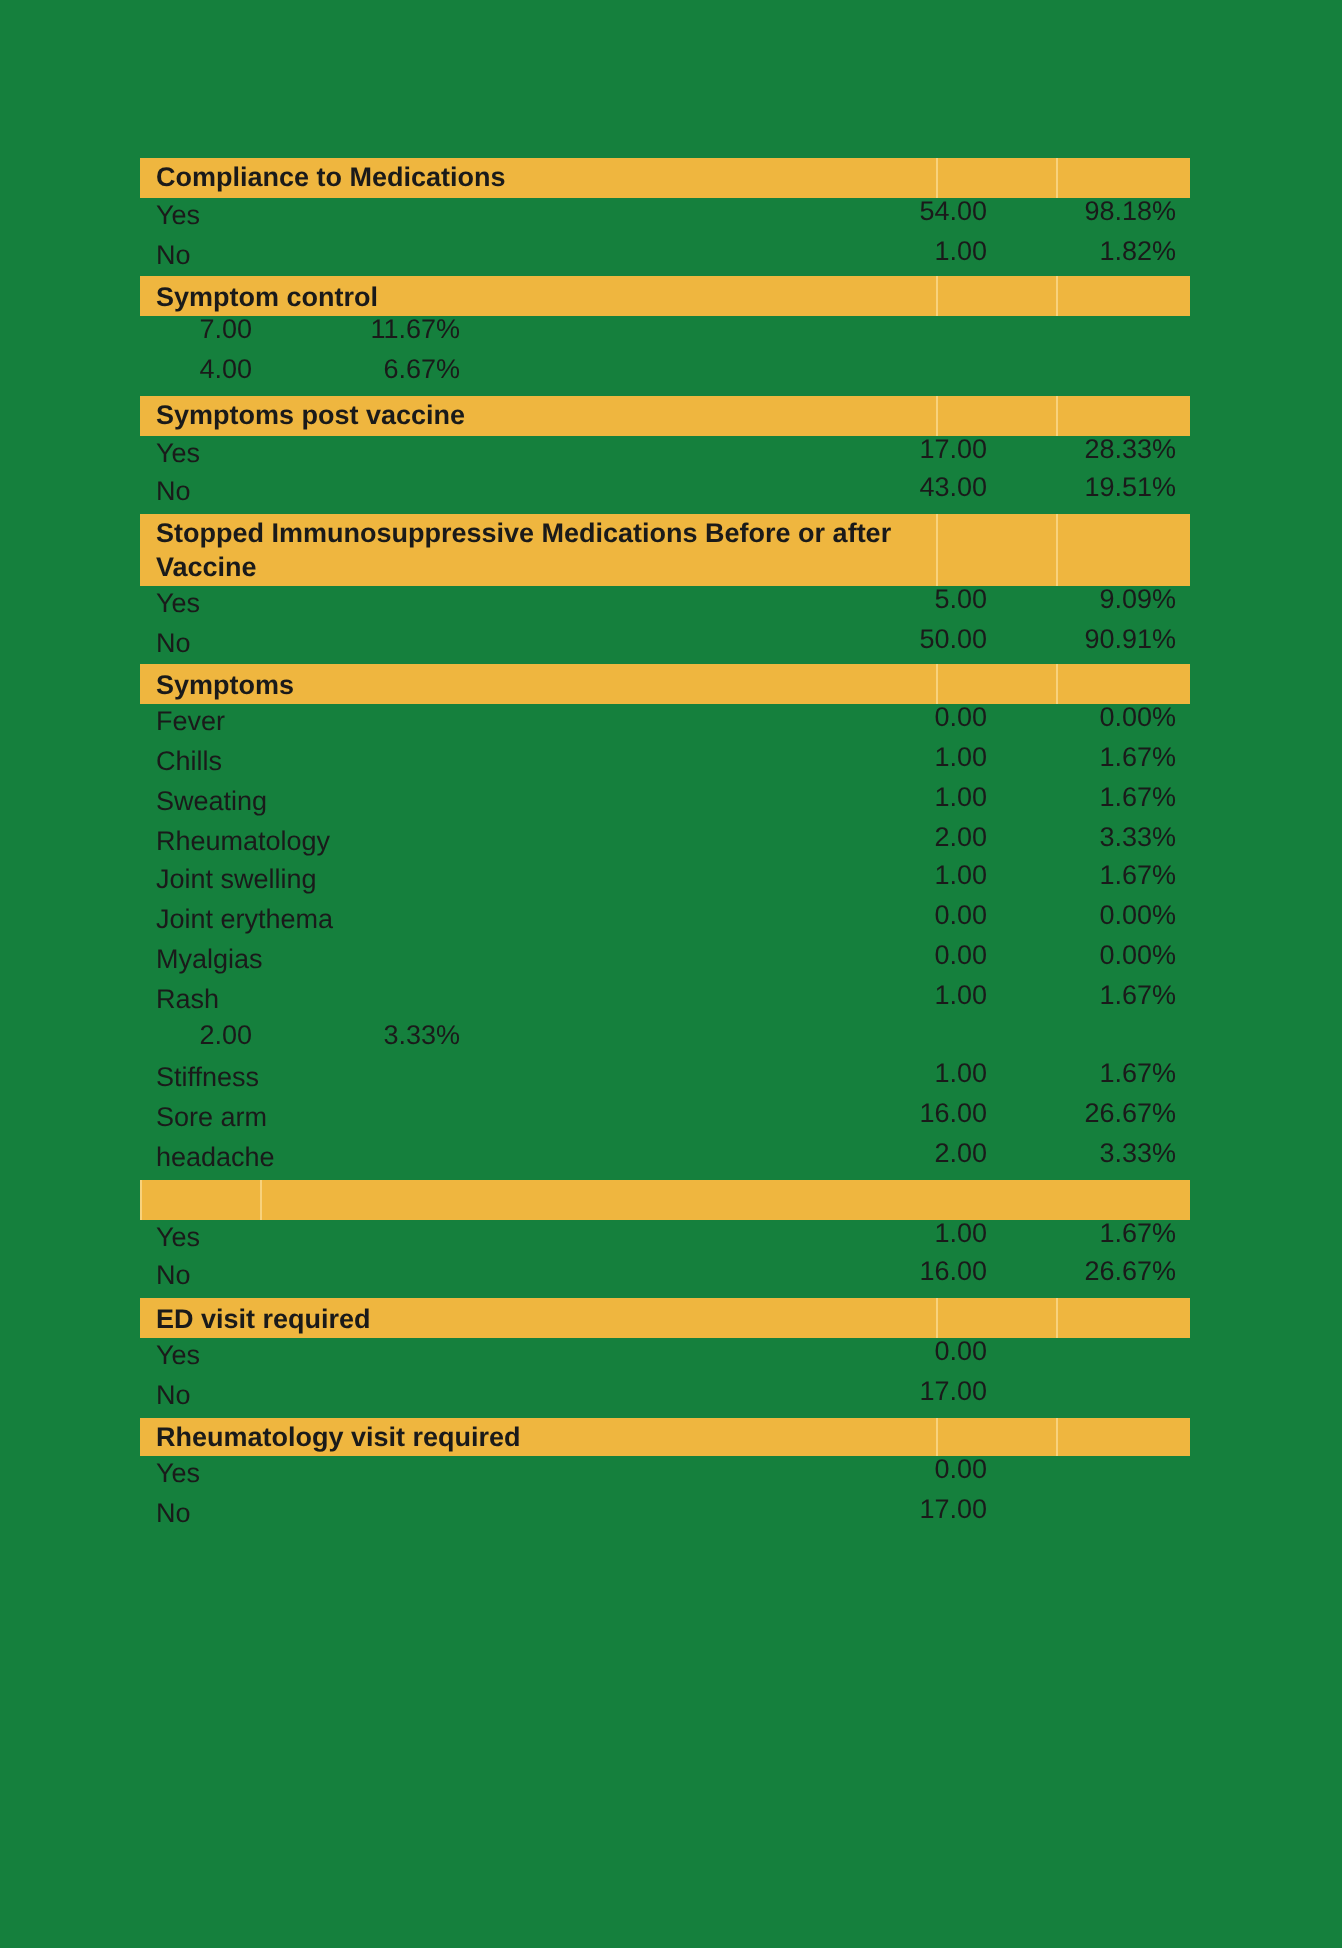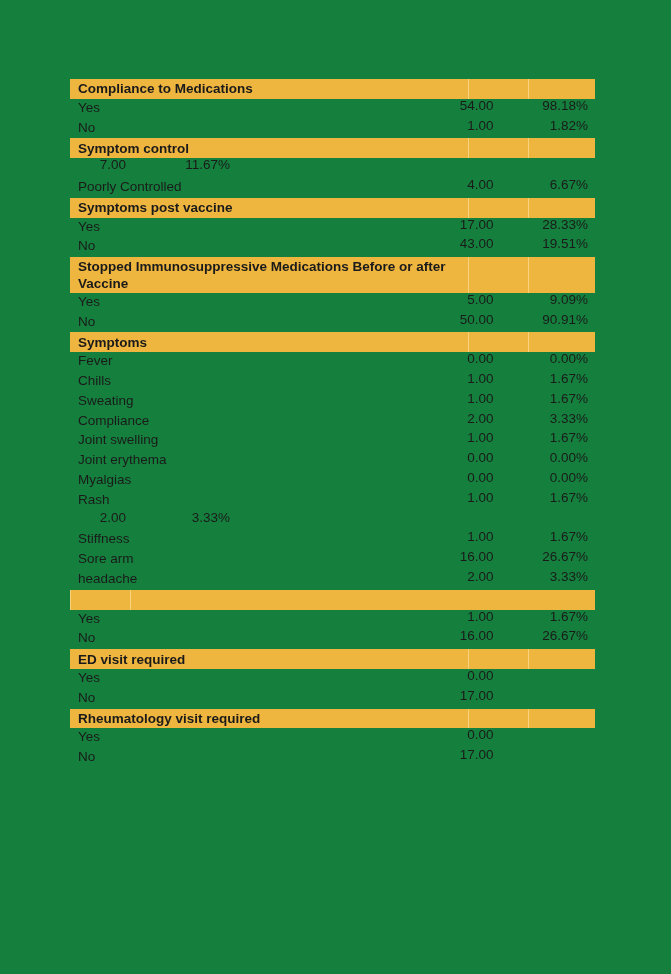--- a/index.html
+++ b/index.html
@@ -53,21 +53,20 @@
       <div class="band">
         <div class="cell-label">Symptom control</div>
         <div class="cell-count"></div>
         <div class="cell-pct"></div>
       </div>
       <div class="row">
         <div class="cell-count">7.00</div>
         <div class="cell-pct">11.67%</div>
       </div>
       <div class="row">
-        <div class="cell-label">Poorly Controlled</div>
         <div class="cell-count">4.00</div>
         <div class="cell-pct">6.67%</div>
       </div>
       <div class="band">
         <div class="cell-label">Symptoms post vaccine</div>
         <div class="cell-count"></div>
         <div class="cell-pct"></div>
       </div>
       <div class="row">
         <div class="cell-label">Yes</div>
@@ -109,21 +108,21 @@
         <div class="cell-label">Chills</div>
         <div class="cell-count">1.00</div>
         <div class="cell-pct">1.67%</div>
       </div>
       <div class="row">
         <div class="cell-label">Sweating</div>
         <div class="cell-count">1.00</div>
         <div class="cell-pct">1.67%</div>
       </div>
       <div class="row">
-        <div class="cell-label">Compliance</div>
+        <div class="cell-label">Rheumatology</div>
         <div class="cell-count">2.00</div>
         <div class="cell-pct">3.33%</div>
       </div>
       <div class="row">
         <div class="cell-label">Joint swelling</div>
         <div class="cell-count">1.00</div>
         <div class="cell-pct">1.67%</div>
       </div>
       <div class="row">
         <div class="cell-label">Joint erythema</div>

